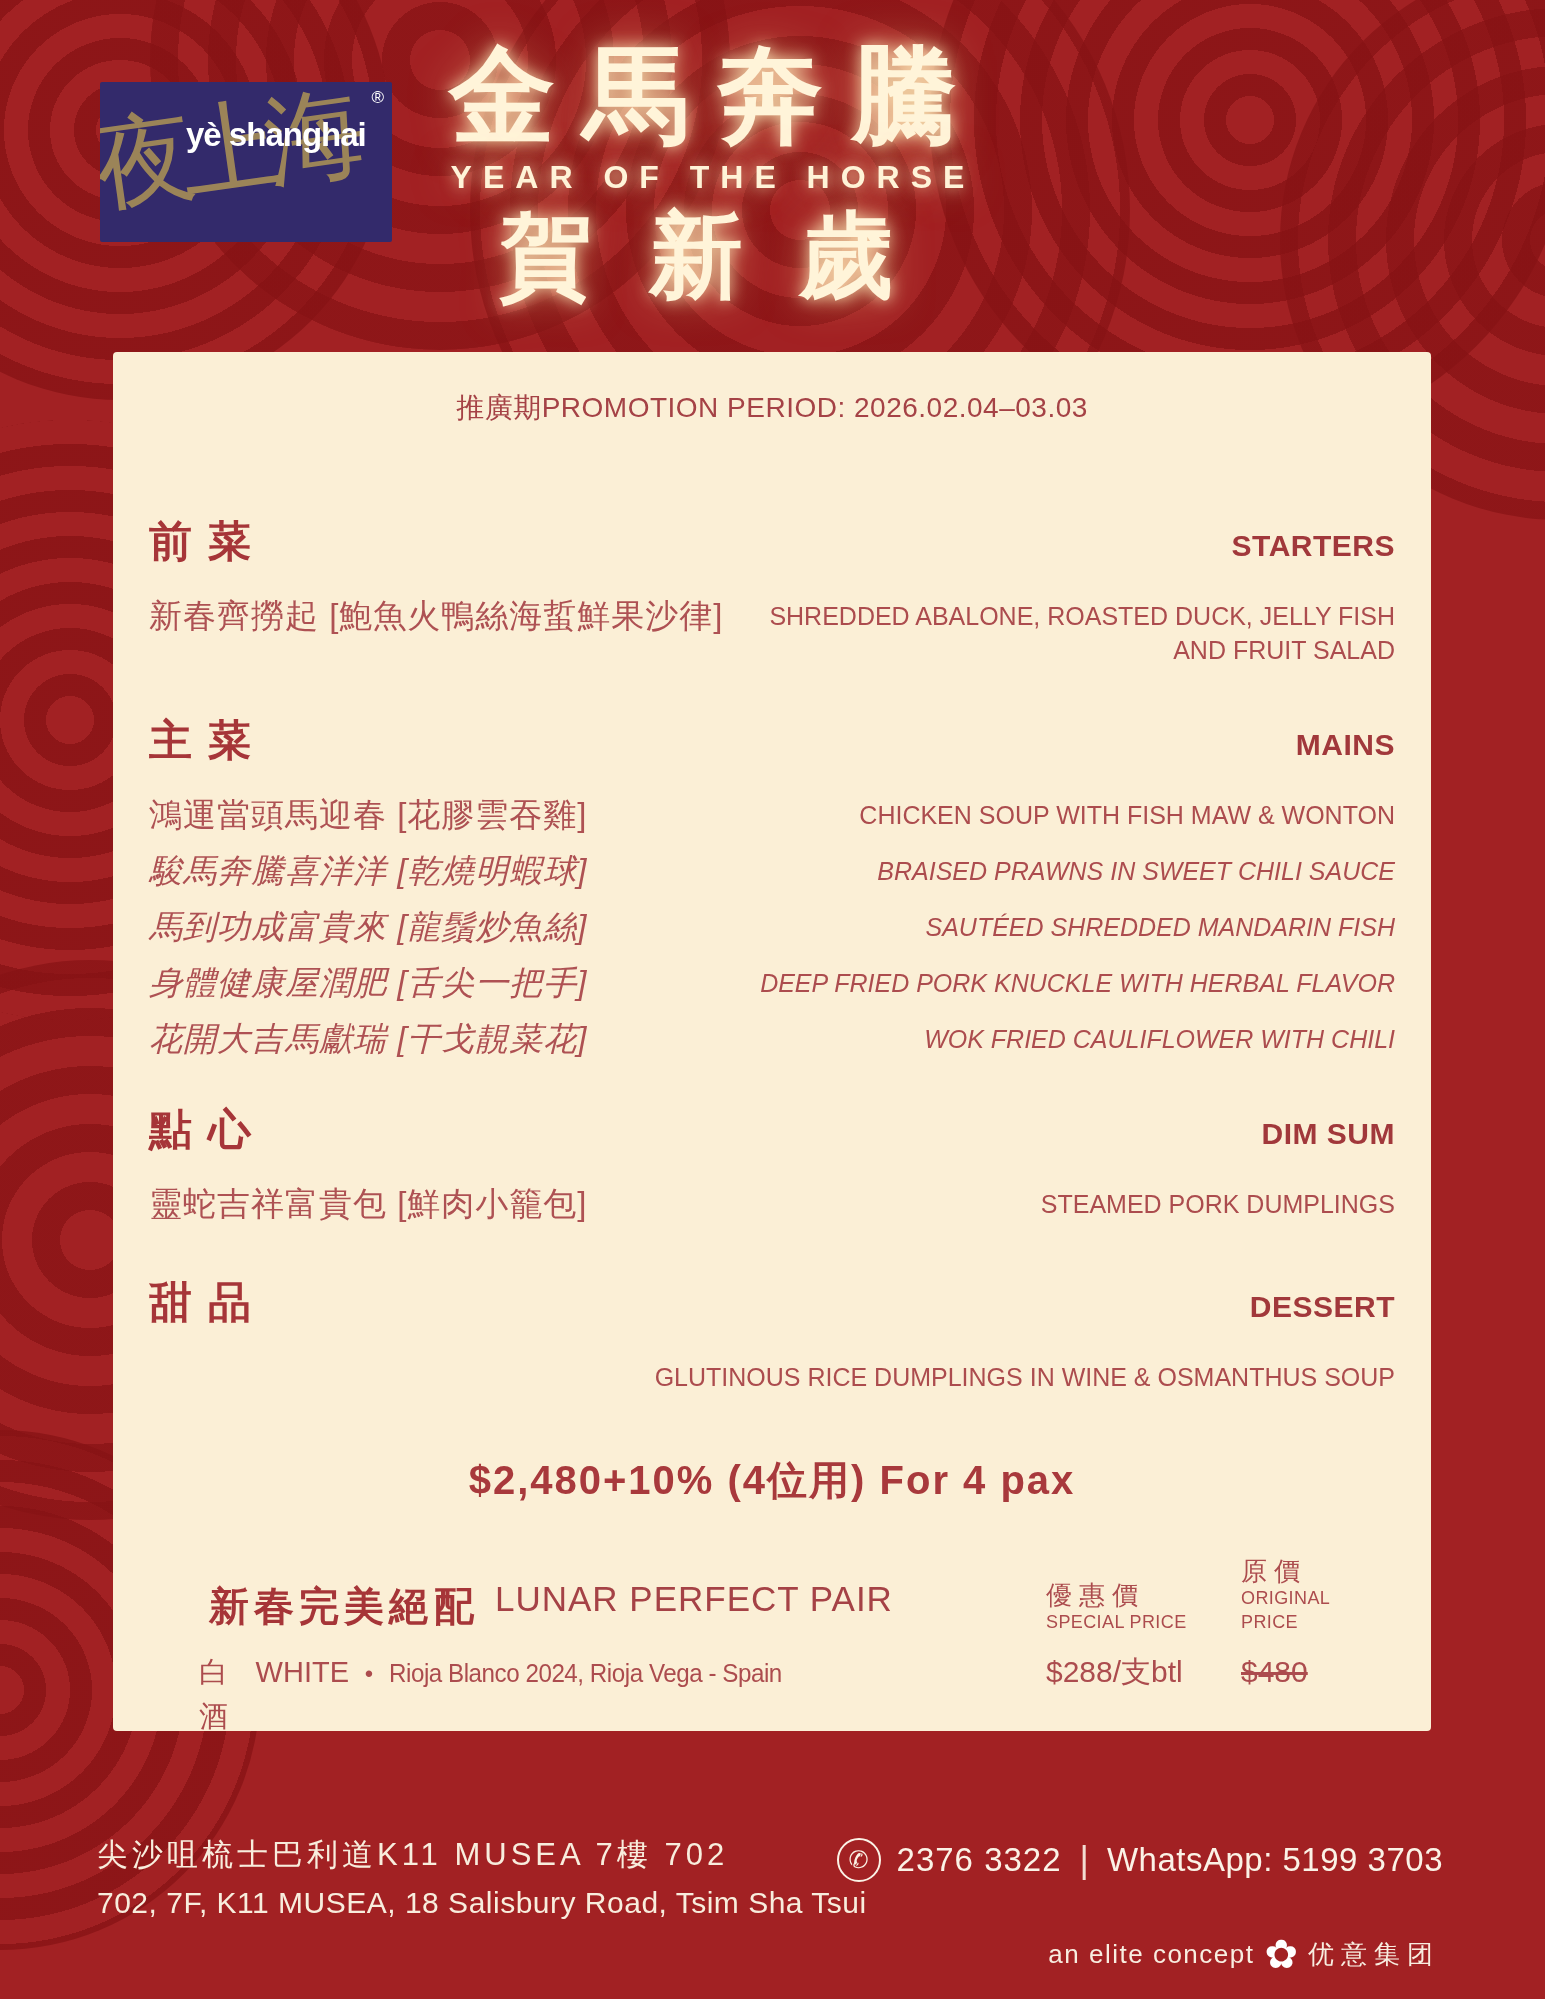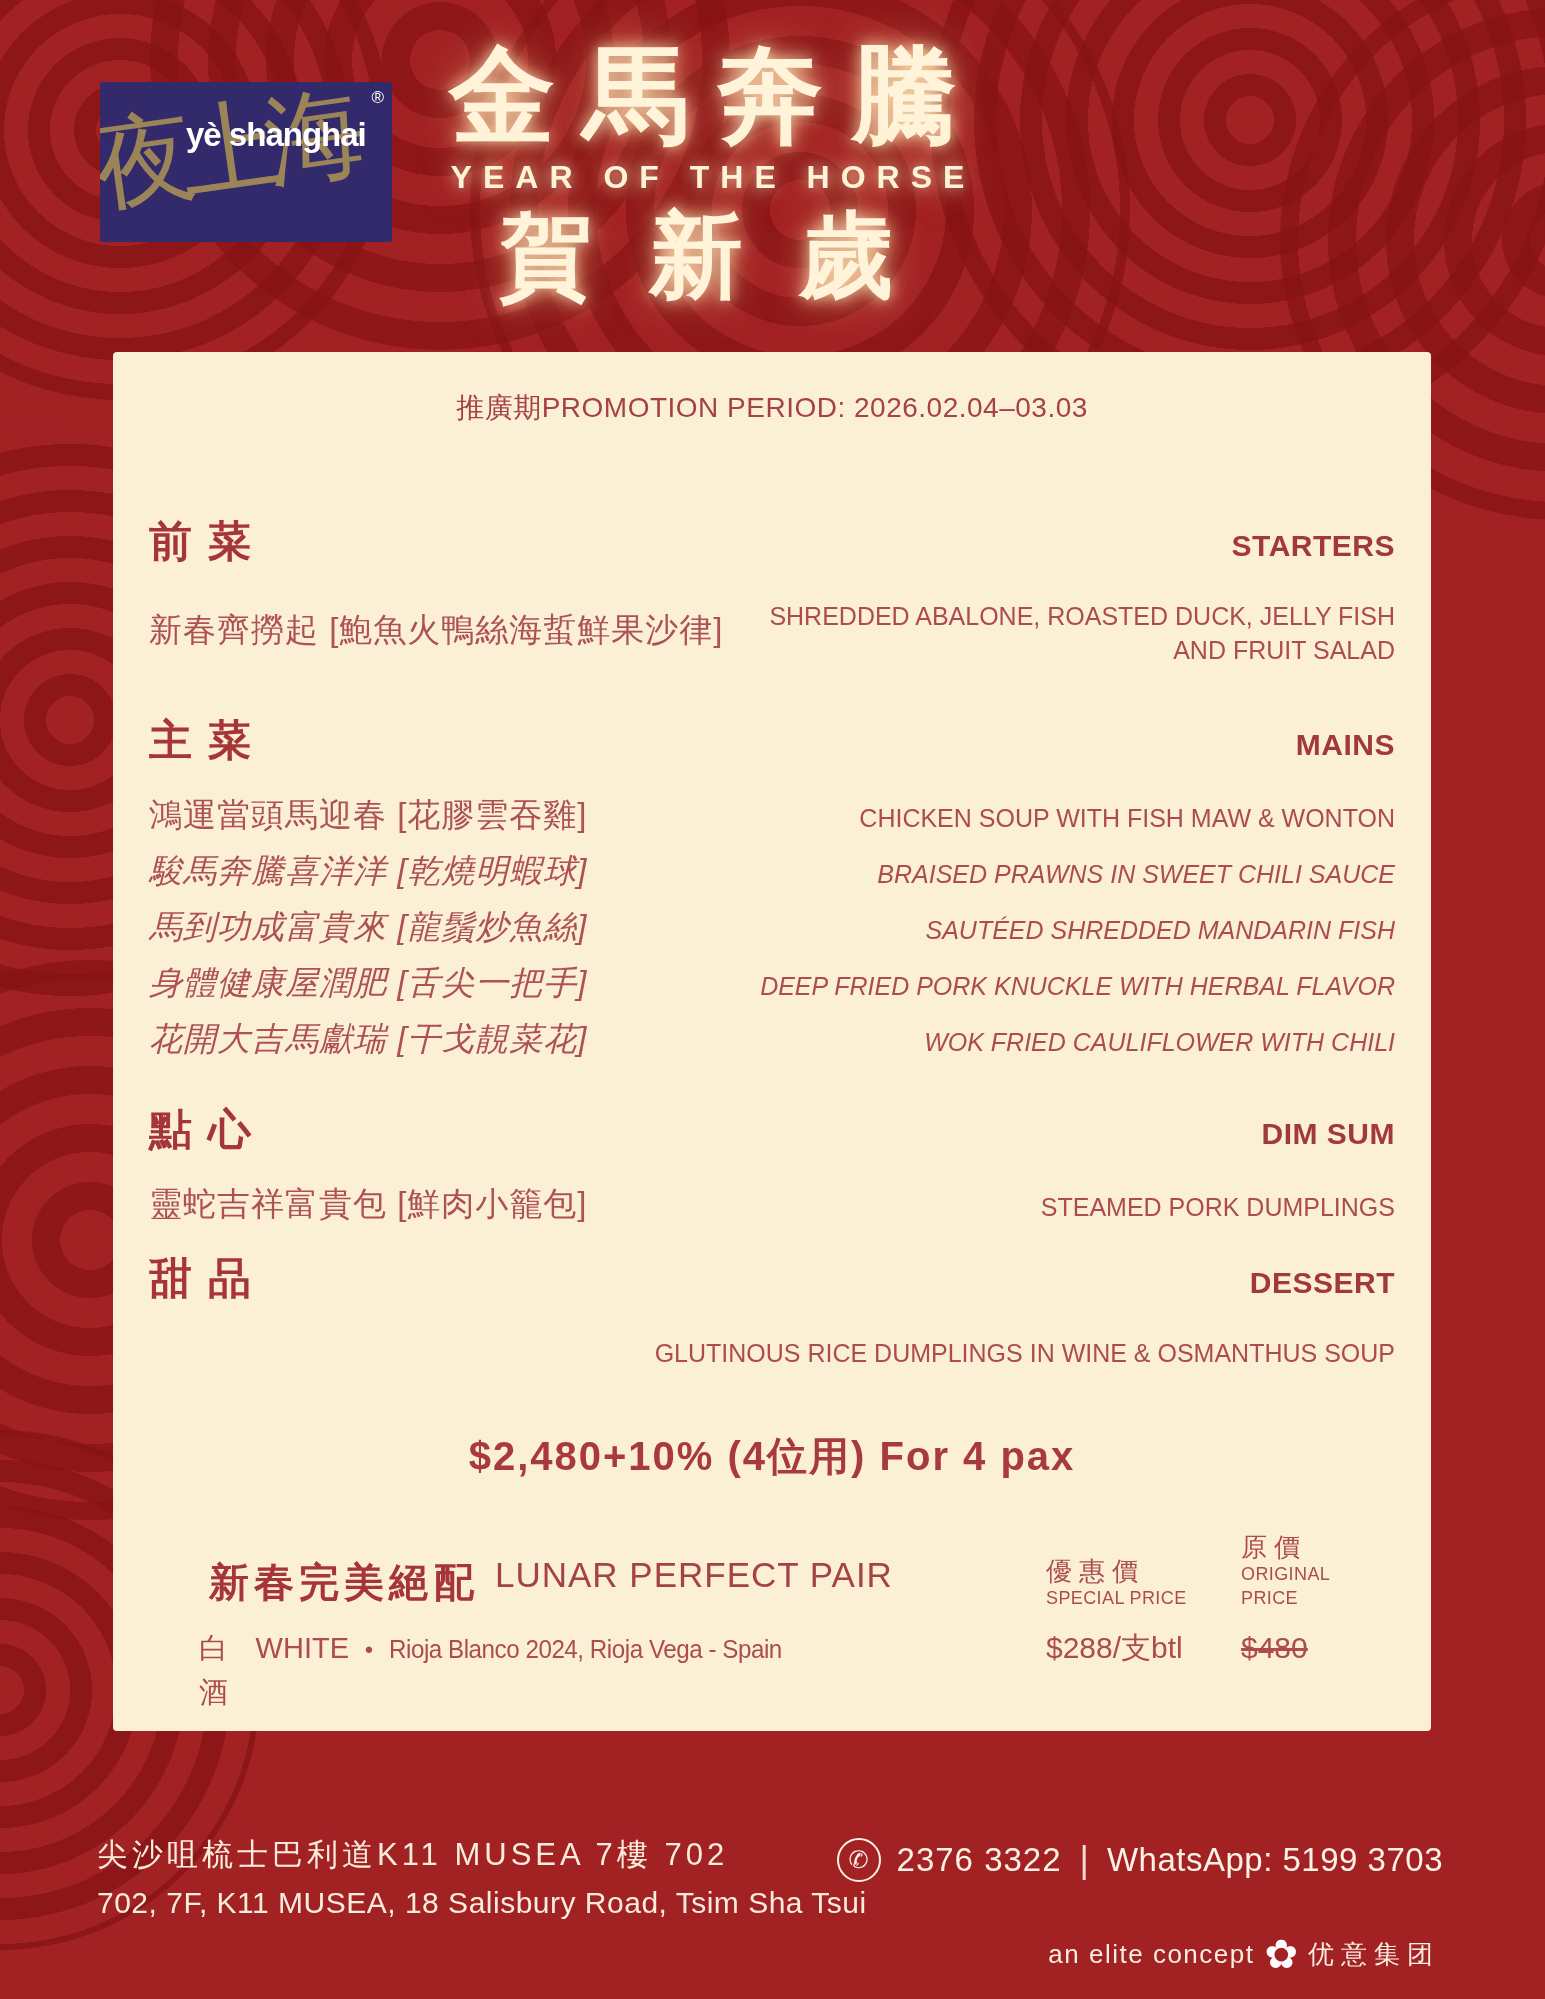--- a/index.html
+++ b/index.html
@@ -43,22 +43,22 @@
     background:#FBEFD6;border-radius:4px;box-sizing:border-box;
     padding:38px 36px 0 36px;overflow:hidden;}
   .promo{text-align:center;font-size:28px;color:#A54246;letter-spacing:.5px;line-height:36px;}
 
   .menu-section .sec-head{display:flex;justify-content:space-between;align-items:baseline;line-height:54px;gap:48px;}
   .sec-zh{margin:0;font-size:43px;font-weight:700;color:#A63538;letter-spacing:16px;}
   .sec-en{margin:0;font-size:30px;font-weight:700;color:#A1383B;letter-spacing:.5px;}
   .sec-starters{margin-top:88px;}
   .sec-mains{margin-top:46px;}
   .sec-dimsum{margin-top:40px;}
-  .sec-dessert{margin-top:24px;}
-  .dish-row{display:flex;justify-content:space-between;align-items:center;margin-top:20px;}
+  .sec-dessert{margin-top:48px;}
+  .dish-row{display:flex;justify-content:space-between;align-items:flex-start;margin-top:20px;}
   .dish-row + .dish-row{margin-top:10px;font-style:italic;}
   .dish-zh{font-size:33px;color:#AE5153;line-height:46px;letter-spacing:1px;flex:0 0 auto;max-width:56%;}
   .dish-en{font-size:25px;color:#AC4C4E;text-align:right;line-height:34px;padding-top:6px;flex:1 1 auto;}
 
   .price-line{margin-top:60px;text-align:center;font-size:40px;font-weight:700;
     color:#A8393C;letter-spacing:2px;line-height:52px;}
 
   
   .pair-grid{margin:50px 0 0 50px;display:grid;
     grid-template-columns:150px 40px 657px 195px 140px;row-gap:16px;align-items:baseline;}

